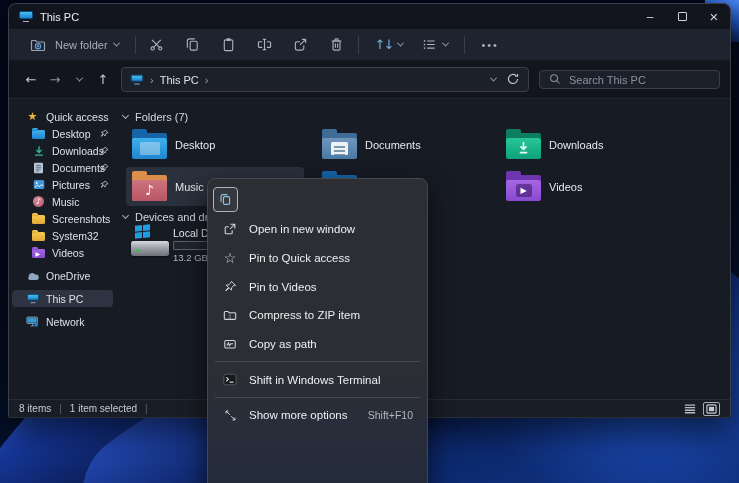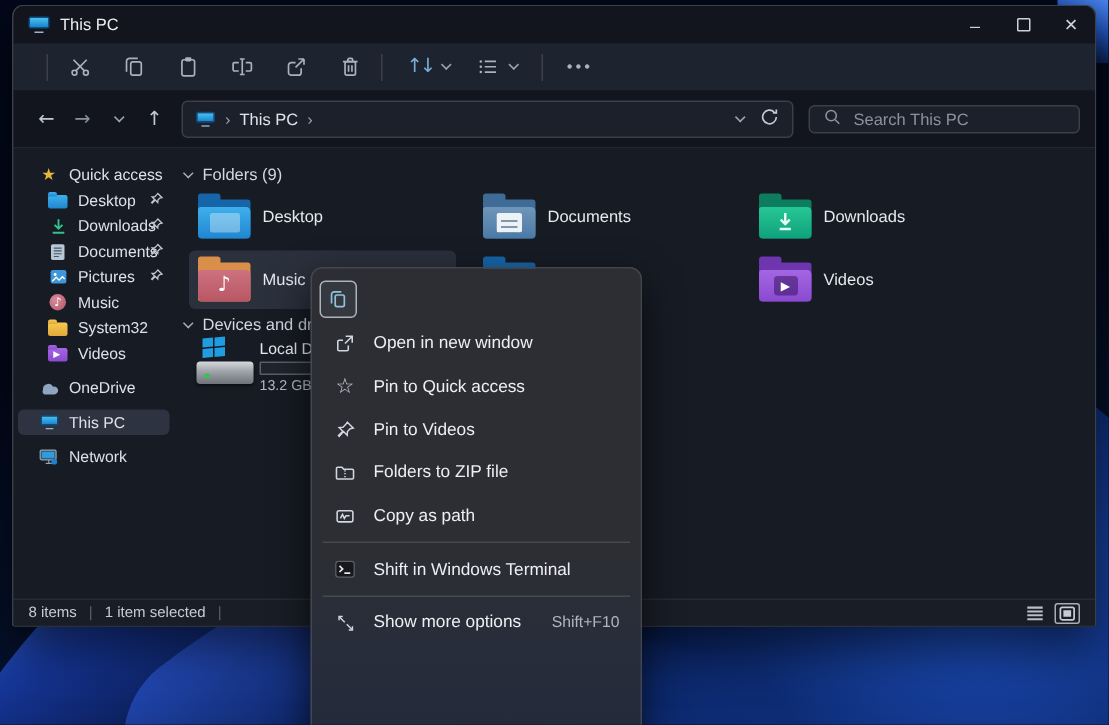--- a/index.html
+++ b/index.html
@@ -184,20 +184,31 @@
       <div class="win-btn">
           <span class="max-glyph"></span>
         </div>
       <div class="win-btn" style="font-size:15px;">
           <span>×</span>
         </div>
     </div>
   </div>
 
   <div class="toolbar">
+    <div class="tb-btn">
+      <span class="tb-ico">
+        <svg width="16" height="16" viewBox="0 0 16 16" fill="none" stroke="#9aa3b0" stroke-width="1.2">
+          <path d="M1.5 4.5a1 1 0 011-1h3L7 5h6.5a1 1 0 011 1v6.5a1 1 0 01-1 1h-11a1 1 0 01-1-1z"></path>
+          <circle cx="8" cy="9.2" r="2.6" stroke="#5f9fd0"></circle>
+            <path d="M8 8v2.4M6.8 9.2h2.4" stroke="#5f9fd0"></path>
+        </svg>
+      </span>
+      <span class="tb-label">New folder</span>
+      <span class="chv"></span>
+    </div>
     <span class="tb-sep"></span>
     <div class="tb-group">
       <span class="tb-ico">
         <svg width="15" height="15" viewBox="0 0 16 16" fill="none" stroke="#aab2bf" stroke-width="1.2">
           <path d="M5 10.7L12.6 3M10.8 10.7L3.2 3"></path>
             <circle cx="3.9" cy="12.2" r="1.7"></circle>
             <circle cx="12" cy="12.2" r="1.7"></circle>
         </svg>
       </span>
       <span class="tb-ico">
@@ -346,20 +357,26 @@
       <div class="sbi child">
         <span class="ic">
             <span class="music-disc">♪</span>
           </span>
         <span>Music</span>
       </div>
       <div class="sbi child">
         <span class="ic">
             <span class="mf yellow"></span>
           </span>
+        <span>Screenshots</span>
+      </div>
+      <div class="sbi child">
+        <span class="ic">
+            <span class="mf yellow"></span>
+          </span>
         <span>System32</span>
       </div>
       <div class="sbi child">
         <span class="ic">
             <span class="mf purple">
               <span class="play">▶</span>
             </span>
           </span>
         <span>Videos</span>
       </div>
@@ -389,21 +406,21 @@
               <circle cx="12.5" cy="10.5" r="2.4" fill="#1f7fd0"></circle>
             </svg>
         </span>
         <span>Network</span>
       </div>
     </div>
 
     <div class="content">
       <div class="sec-head" style="left:7px; top:12px;">
         <span class="sec-chv"></span>
-        <span>Folders (9)</span>
+        <span>Folders (7)</span>
       </div>
 
       <div class="tile" style="left:10px; top:26px;">
         <span class="fl c-blue">
             <i class="bk"></i>
             <i class="fr">
               <span class="screen-glyph"></span>
             </i>
           </span>
         <span class="lbl">Desktop</span>
@@ -540,21 +557,21 @@
     <span class="mi-label">Pin to Videos</span>
     <span class="mi-sc"></span>
   </div>
   <div class="mi">
     <span class="mi-ico">
       <svg width="14" height="14" viewBox="0 0 16 16" fill="none" stroke="#d2d6dd" stroke-width="1.2">
         <path d="M1.5 5a1 1 0 011-1h3.2L7 5.5h6.5a1 1 0 011 1V12a1 1 0 01-1 1h-11a1 1 0 01-1-1z"></path>
           <path d="M8 6.2v1M8 8.4v1M8 10.6v1"></path>
       </svg>
     </span>
-    <span class="mi-label">Folders to ZIP file</span>
+    <span class="mi-label">Compress to ZIP item</span>
     <span class="mi-sc"></span>
   </div>
   <div class="mi">
     <span class="mi-ico">
       <svg width="14" height="14" viewBox="0 0 16 16" fill="none" stroke="#d2d6dd" stroke-width="1.2">
         <rect x="2" y="4" width="12" height="8.5" rx="1.5"></rect>
           <path d="M4.5 9.8l1.6-3 1.4 3 1.3-2h2.7"></path>
       </svg>
     </span>
     <span class="mi-label">Copy as path</span>

